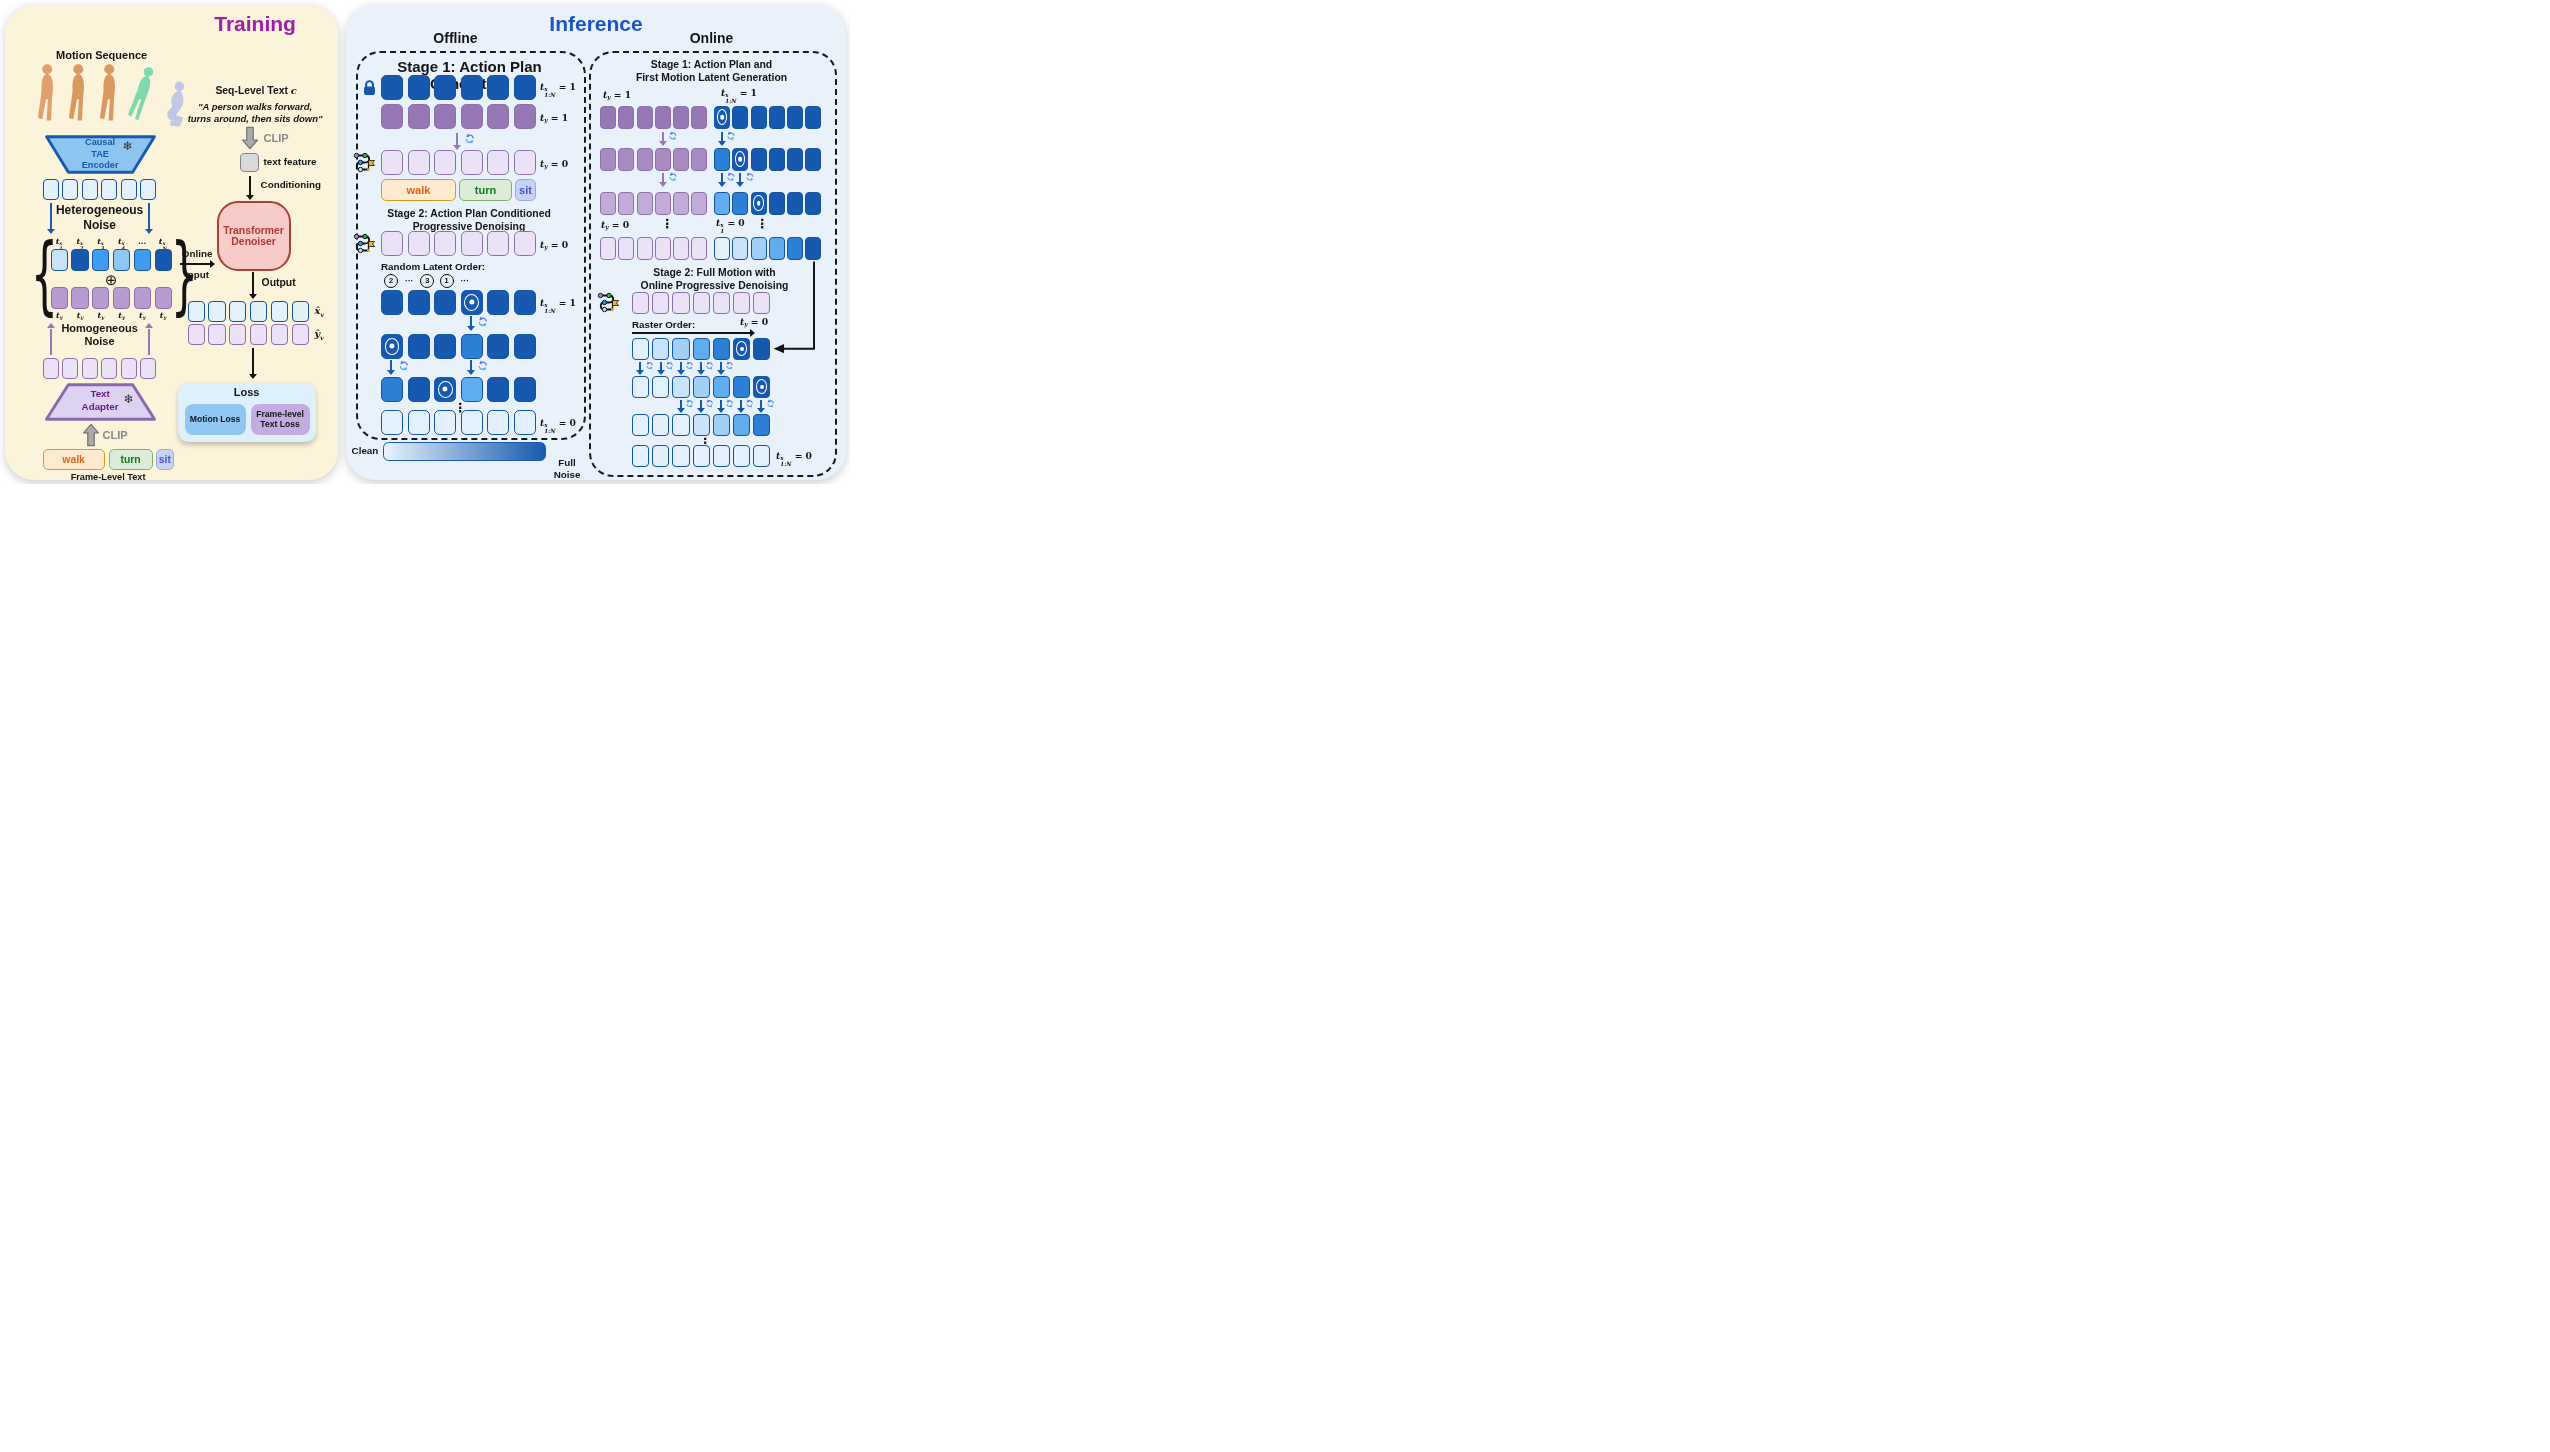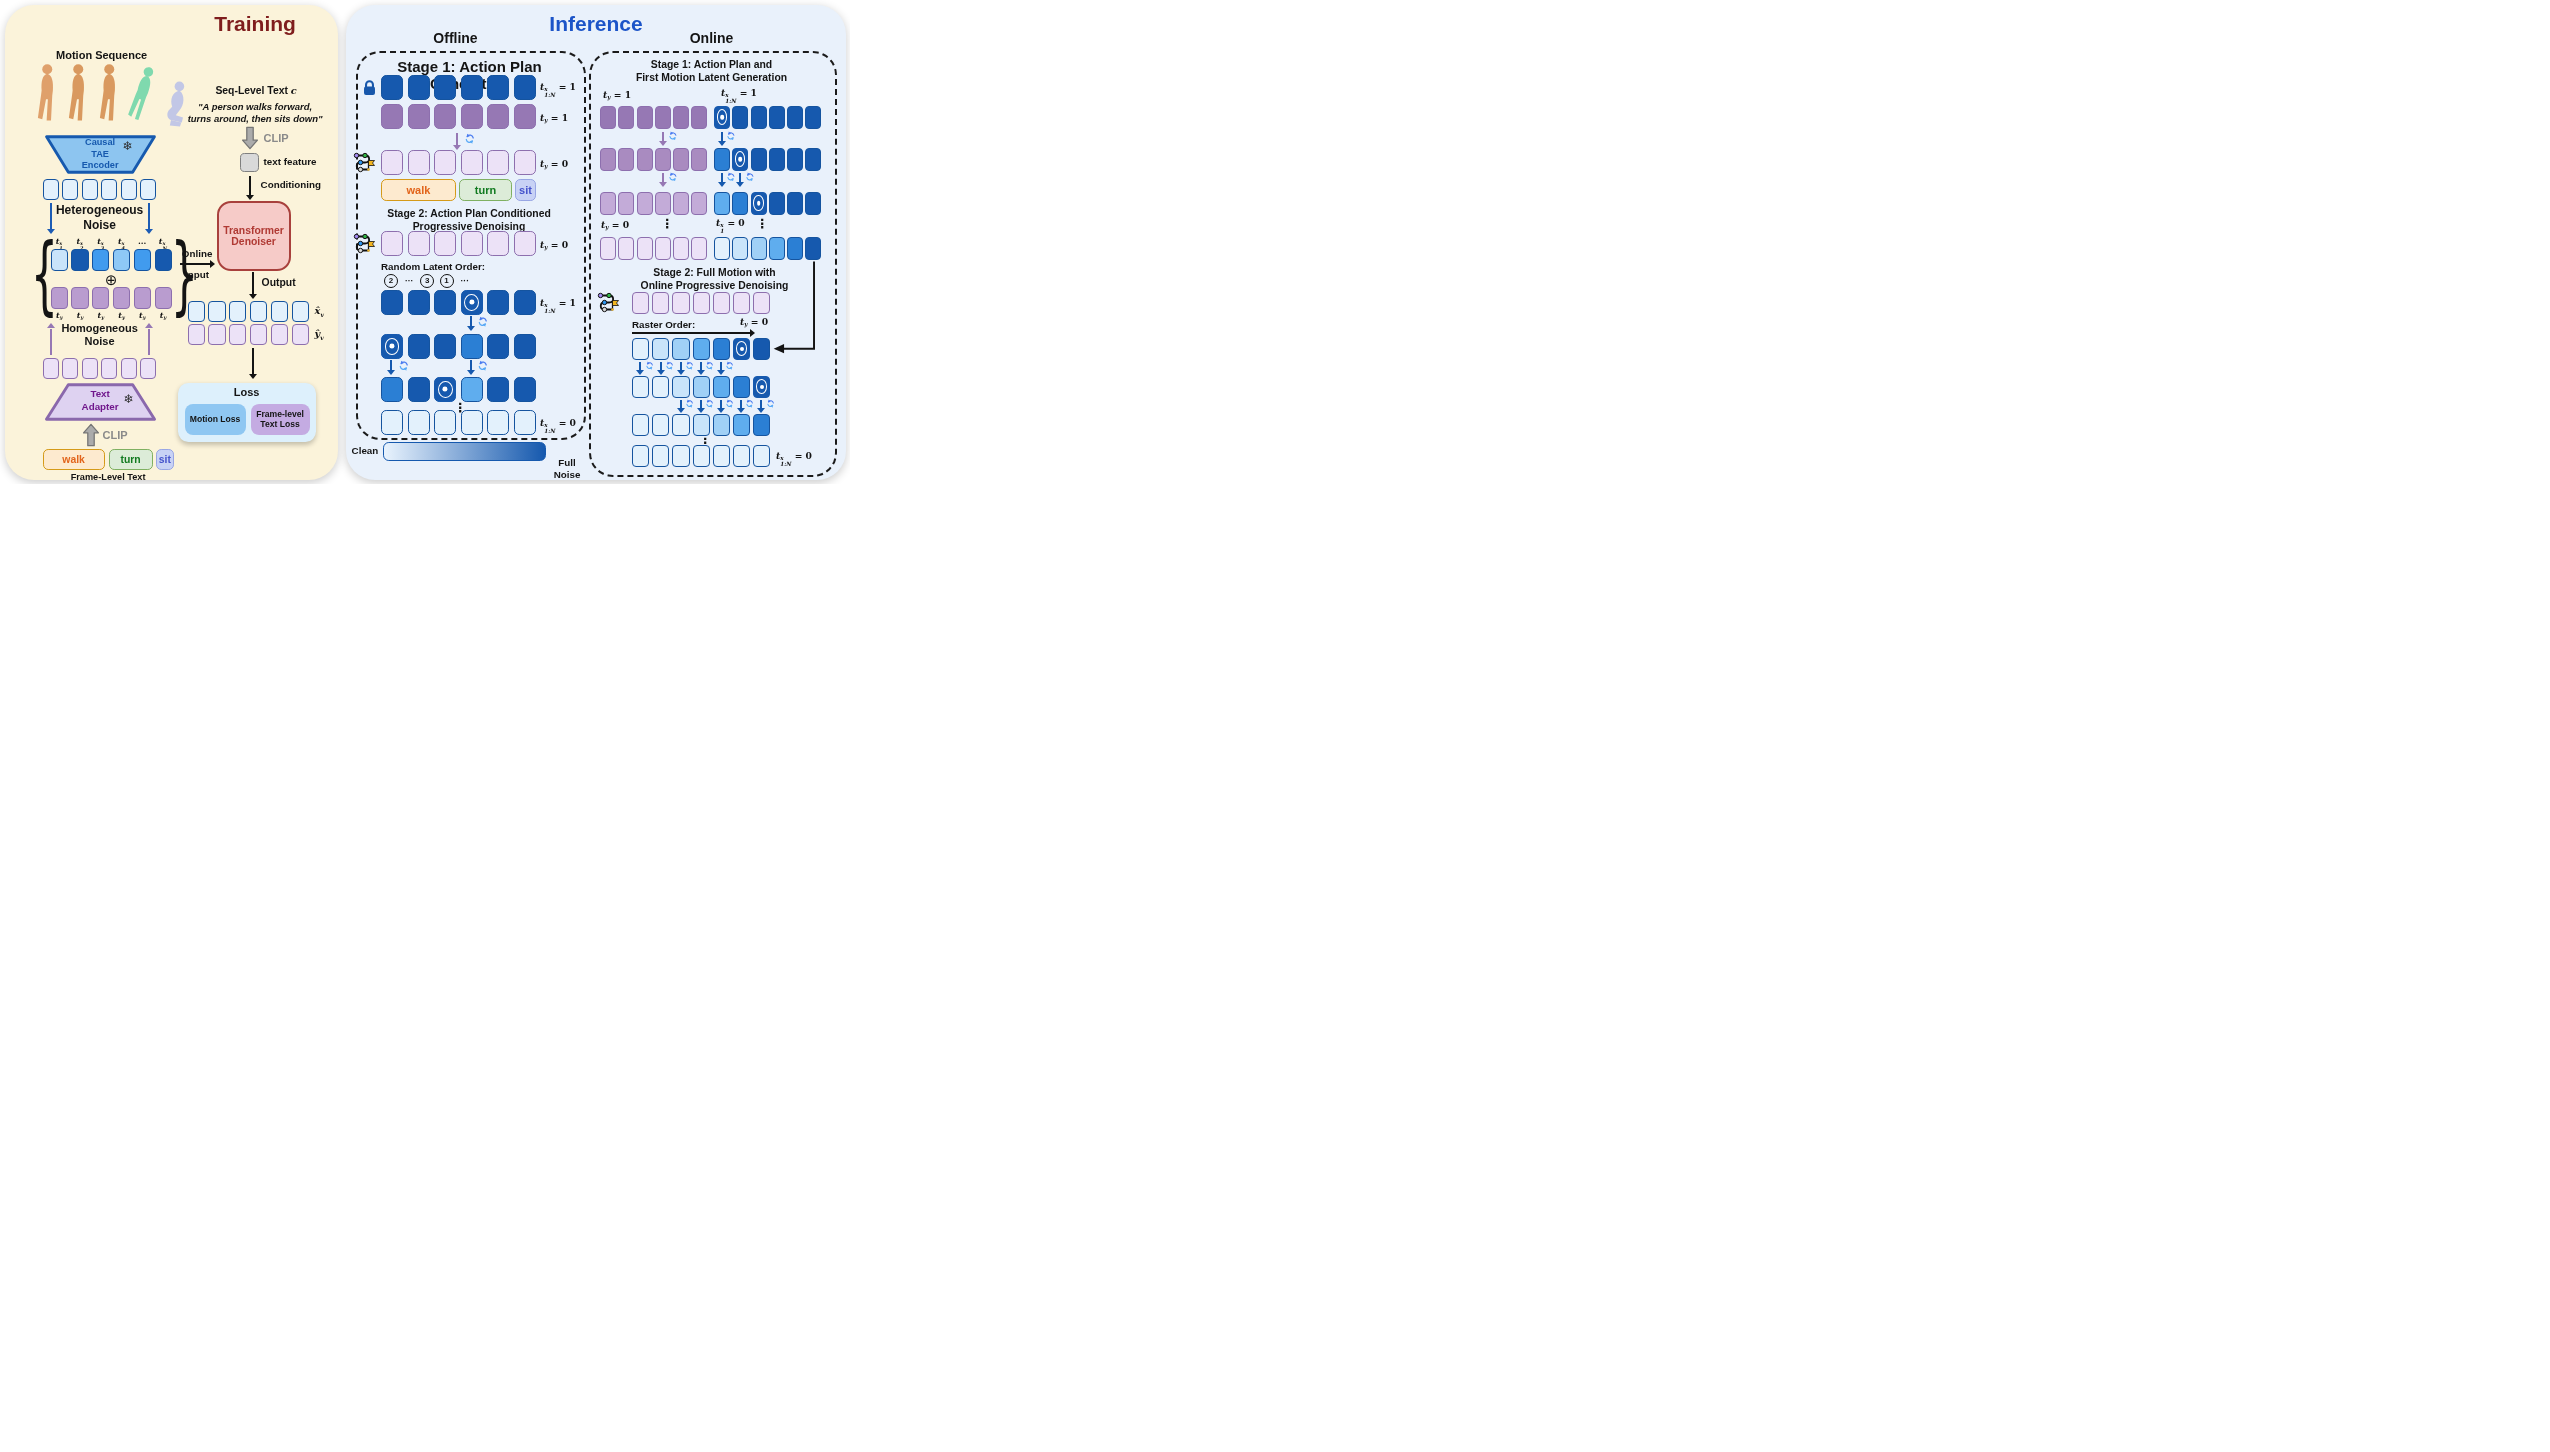--- a/index.html
+++ b/index.html
@@ -54,21 +54,21 @@
   .dash-box{position:absolute;border:2px dashed #1a1a1a;border-radius:24px;}
   .vdots{position:absolute;font:700 12.7px "DejaVu Sans",sans-serif;color:#141414;line-height:.9;}
   .snow{position:absolute;font-size:12px;color:#2d2d2d;}
 </style>
 </head>
 <body>
 
 <div id="page">
 
   <section class="panel" style="left:4.6px;top:4.6px;width:333px;height:475px;background:#fbf3da;">
-    <div class="abs ctr b" style="left: 167px; top: 7px; width: 167px; font-size: 21px; color: #7f1d1d;">Training</div>
+    <div class="abs ctr b" style="left: 167px; top: 7px; width: 167px; font-size: 21px; color: #a21caf;">Training</div>
 
     <div class="abs ctr b" style="left:32px;top:44px;width:130px;font-size:11px;">Motion Sequence</div>
 
     <span class="person" style="left: 29px; top: 58px; color: rgb(223, 160, 107);">
       <svg width="26.5" height="65" viewBox="0 0 36 104">
           <circle cx="18" cy="10" r="8" fill="currentColor"></circle>
           <path d="M18 17 C10 19 8 30 9 44 L8 52 L3 88 L10 90 L16 58 L19 58 L17 92 L24 92 L26 52 L27 44 C28 30 26 19 18 17 Z" fill="currentColor"></path>
         </svg>
       </span>
     <span class="person" style="left: 60px; top: 58px; color: rgb(217, 153, 95);">
@@ -255,21 +255,21 @@
     <span class="abs" style="left:237px;top:121px;">
       <svg width="16" height="24" viewBox="0 0 30 44" style="transform:rotate(180deg);">
           <path d="M15 2 L29 18 H21 V42 H9 V18 H1 Z" fill="#ababab" stroke="#757575" stroke-width="2.4" stroke-linejoin="round"></path>
         </svg></span>
     <span class="abs b" style="left:259px;top:127px;font-size:11px;color:#8a8a8a;">CLIP</span>
     <div class="abs" style="left:235px;top:148px;width:19.6px;height:19.6px;background:#d9d9d9;border:1.7px solid #7f7f7f;border-radius:4.6px;box-sizing:border-box;"></div>
     <span class="abs b" style="left:259px;top:151px;font-size:9.8px;">text feature</span>
     <span class="vd c-black" style="left:244px;top:171px;height:19.6px;--c:#141414;"></span>
     <span class="abs b" style="left:256px;top:174px;font-size:9.8px;">Conditioning</span>
 
-    <div class="abs" style="left:212px;top:196px;width:74px;height:70px;background:#f6cbc8;border:2.3px solid #a8403c;border-radius:14px;box-sizing:border-box;display:flex;flex-direction:column;align-items:center;justify-content:center;">
+    <div class="abs" style="left:212px;top:196px;width:74px;height:70px;background:#f6cbc8;border:2.3px solid #a8403c;border-radius:21px;box-sizing:border-box;display:flex;flex-direction:column;align-items:center;justify-content:center;">
       <div class="b" style="font-size:10.4px;color:#b03a34;">Transformer</div>
       <div class="b" style="font-size:10.4px;color:#b03a34;">Denoiser</div>
     </div>
 
     <span class="vd c-black" style="left:247px;top:267px;height:22px;--c:#141414;"></span>
     <span class="abs b" style="left:257px;top:272px;font-size:10.4px;">Output</span>
 
     <div class="row sz-c" style="left:183px;top:296px;">
         <div class="cell" style="background: rgb(227, 241, 252); border-color: rgb(21, 84, 159);"></div>
         <div class="cell" style="background: rgb(227, 241, 252); border-color: rgb(21, 84, 159);"></div>

